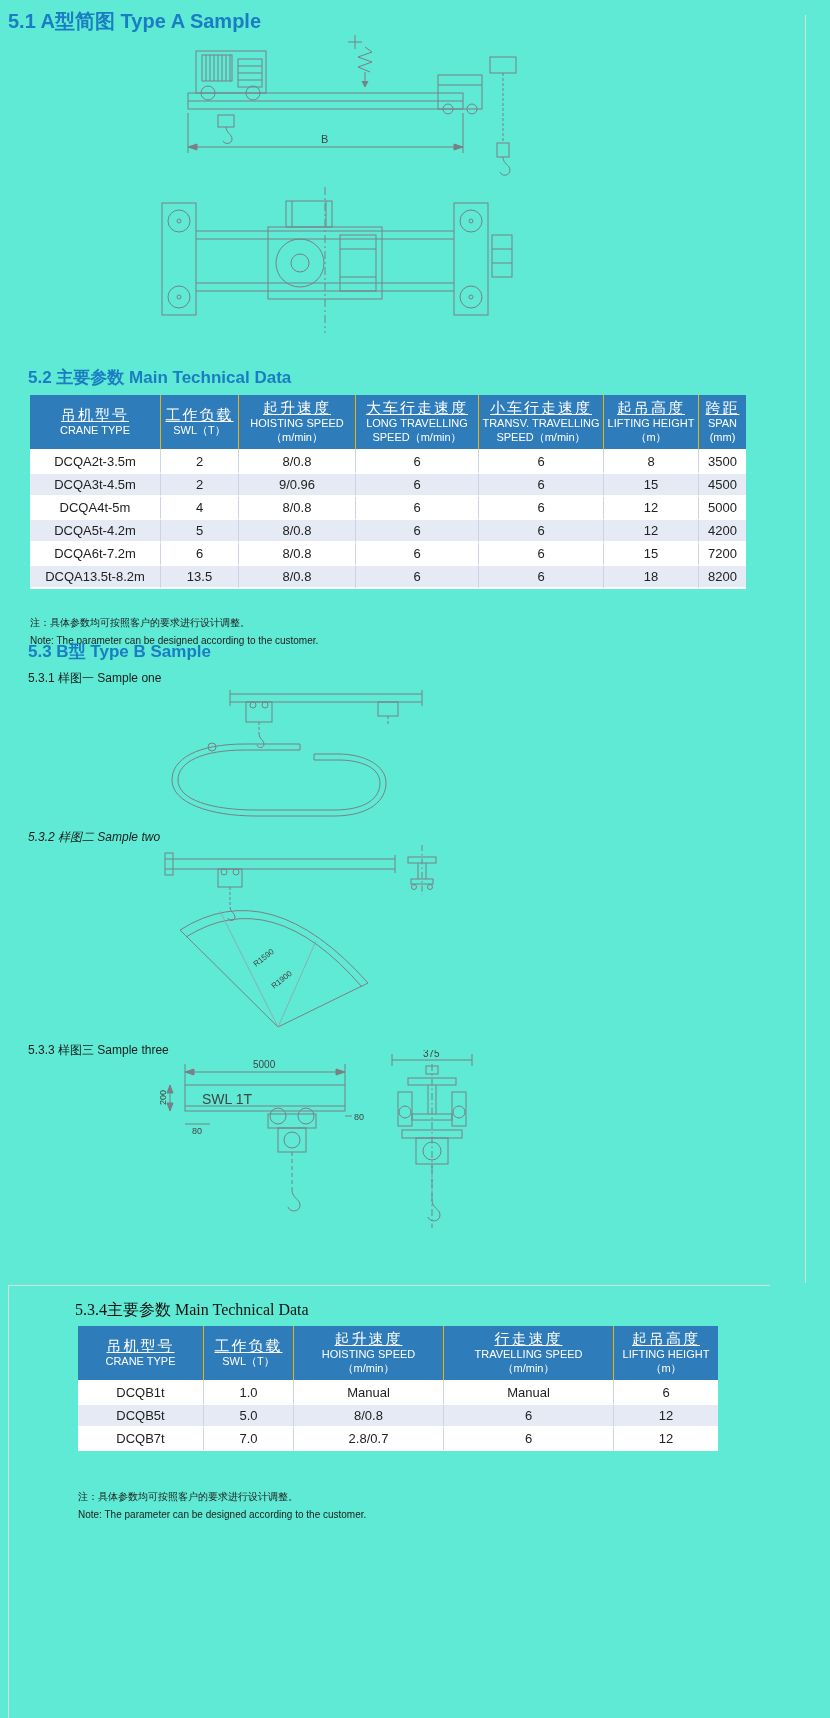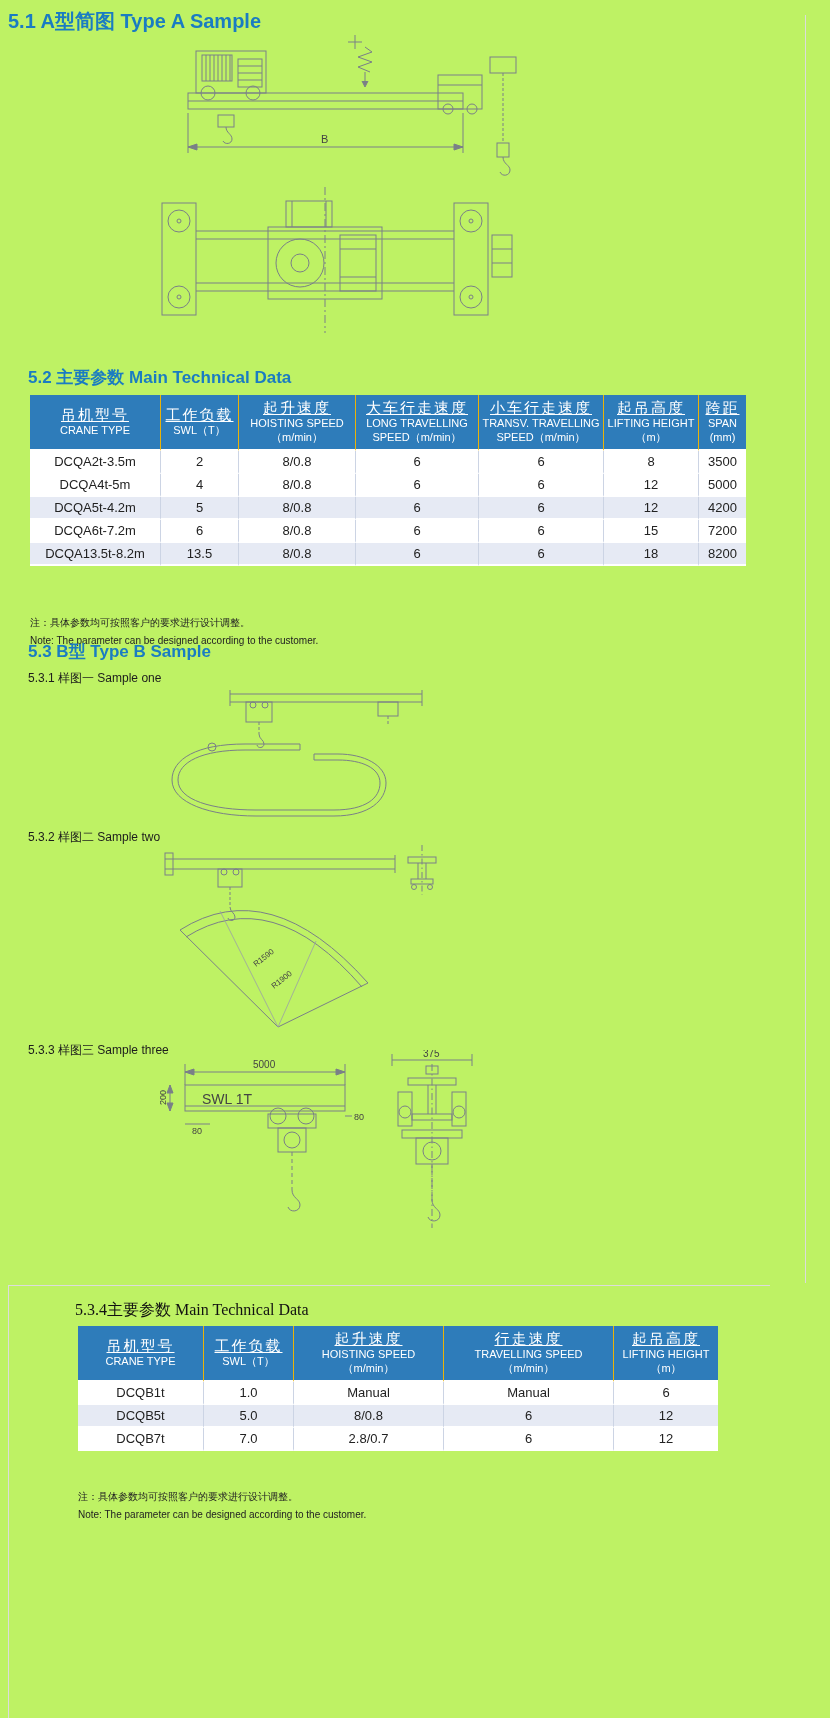--- a/index.html
+++ b/index.html
@@ -1,16 +1,16 @@
 <!DOCTYPE html>
 <html><head>
 <meta charset="utf-8">
 <style>
   html,body{margin:0;padding:0;background:#ffffff;}
-  #page{position:relative;width:830px;height:1718px;background:#bef264;
+  #page{position:relative;width:830px;height:1718px;background:#5eead4;
         font-family:"Liberation Sans",sans-serif;overflow:hidden;}
   .abs{position:absolute;}
   .h-blue{color:#1a7cc2;font-weight:bold;}
   .h1{font-size:20px;}
   .h2{font-size:17px;}
   .h3{font-size:12px;color:#1c1c1c;font-weight:normal;}
   .h-serif{font-family:"Liberation Serif",serif;font-size:16px;color:#111;}
   .note{font-size:10px;color:#222;line-height:18px;}
   .edge{background:#dcdcdc;}
   
@@ -150,20 +150,29 @@
       <tbody>
         <tr>
           <td>DCQA2t-3.5m</td>
           <td>2</td>
           <td>8/0.8</td>
           <td>6</td>
           <td>6</td>
           <td>8</td>
           <td>3500</td>
         </tr>
+        <tr class="shade">
+          <td>DCQA3t-4.5m</td>
+          <td>2</td>
+          <td>9/0.96</td>
+          <td>6</td>
+          <td>6</td>
+          <td>15</td>
+          <td>4500</td>
+        </tr>
         <tr>
           <td>DCQA4t-5m</td>
           <td>4</td>
           <td>8/0.8</td>
           <td>6</td>
           <td>6</td>
           <td>12</td>
           <td>5000</td>
         </tr>
         <tr class="shade">
@@ -217,21 +226,21 @@
       <rect x="228" y="14" width="20" height="14"></rect>
       <line x1="238" y1="28" x2="238" y2="38" stroke-dasharray="3 2"></line>
       <path d="M150,62L95,62C52,62 28,74 28,92C28,112 62,122 106,122L184,122C216,122 230,110 230,95C230,80 212,72 188,72L164,72"></path>
       <path d="M150,56L95,56C47,56 22,71 22,92C22,115 60,128 106,128L184,128C220,128 236,112 236,95C236,77 214,66 188,66L164,66"></path>
       <line x1="150" y1="56" x2="150" y2="62"></line>
         <line x1="164" y1="66" x2="164" y2="72"></line>
       <circle cx="62" cy="59" r="4"></circle>
     </g>
   </svg>
 
-  <div class="abs h3" style="left:28px;top:829px;">5.3.2 样图二 Sample two</div>
+  <div class="abs h3" style="left:28px;top:829px;font-style:italic;">5.3.2 样图二 Sample two</div>
 
   <svg class="abs" style="left:150px;top:845px;" width="320" height="195" viewBox="0 0 320 195">
     <g class="ln">
       <path d="M15,14H245 M15,24H245"></path>
       <rect x="15" y="8" width="8" height="22"></rect>
       <line x1="245" y1="10" x2="245" y2="28"></line>
       <rect x="68" y="24" width="24" height="18"></rect>
       <circle cx="74" cy="27" r="3"></circle>
         <circle cx="86" cy="27" r="3"></circle>
       <line x1="80" y1="42" x2="80" y2="62" stroke-dasharray="3 2"></line>

